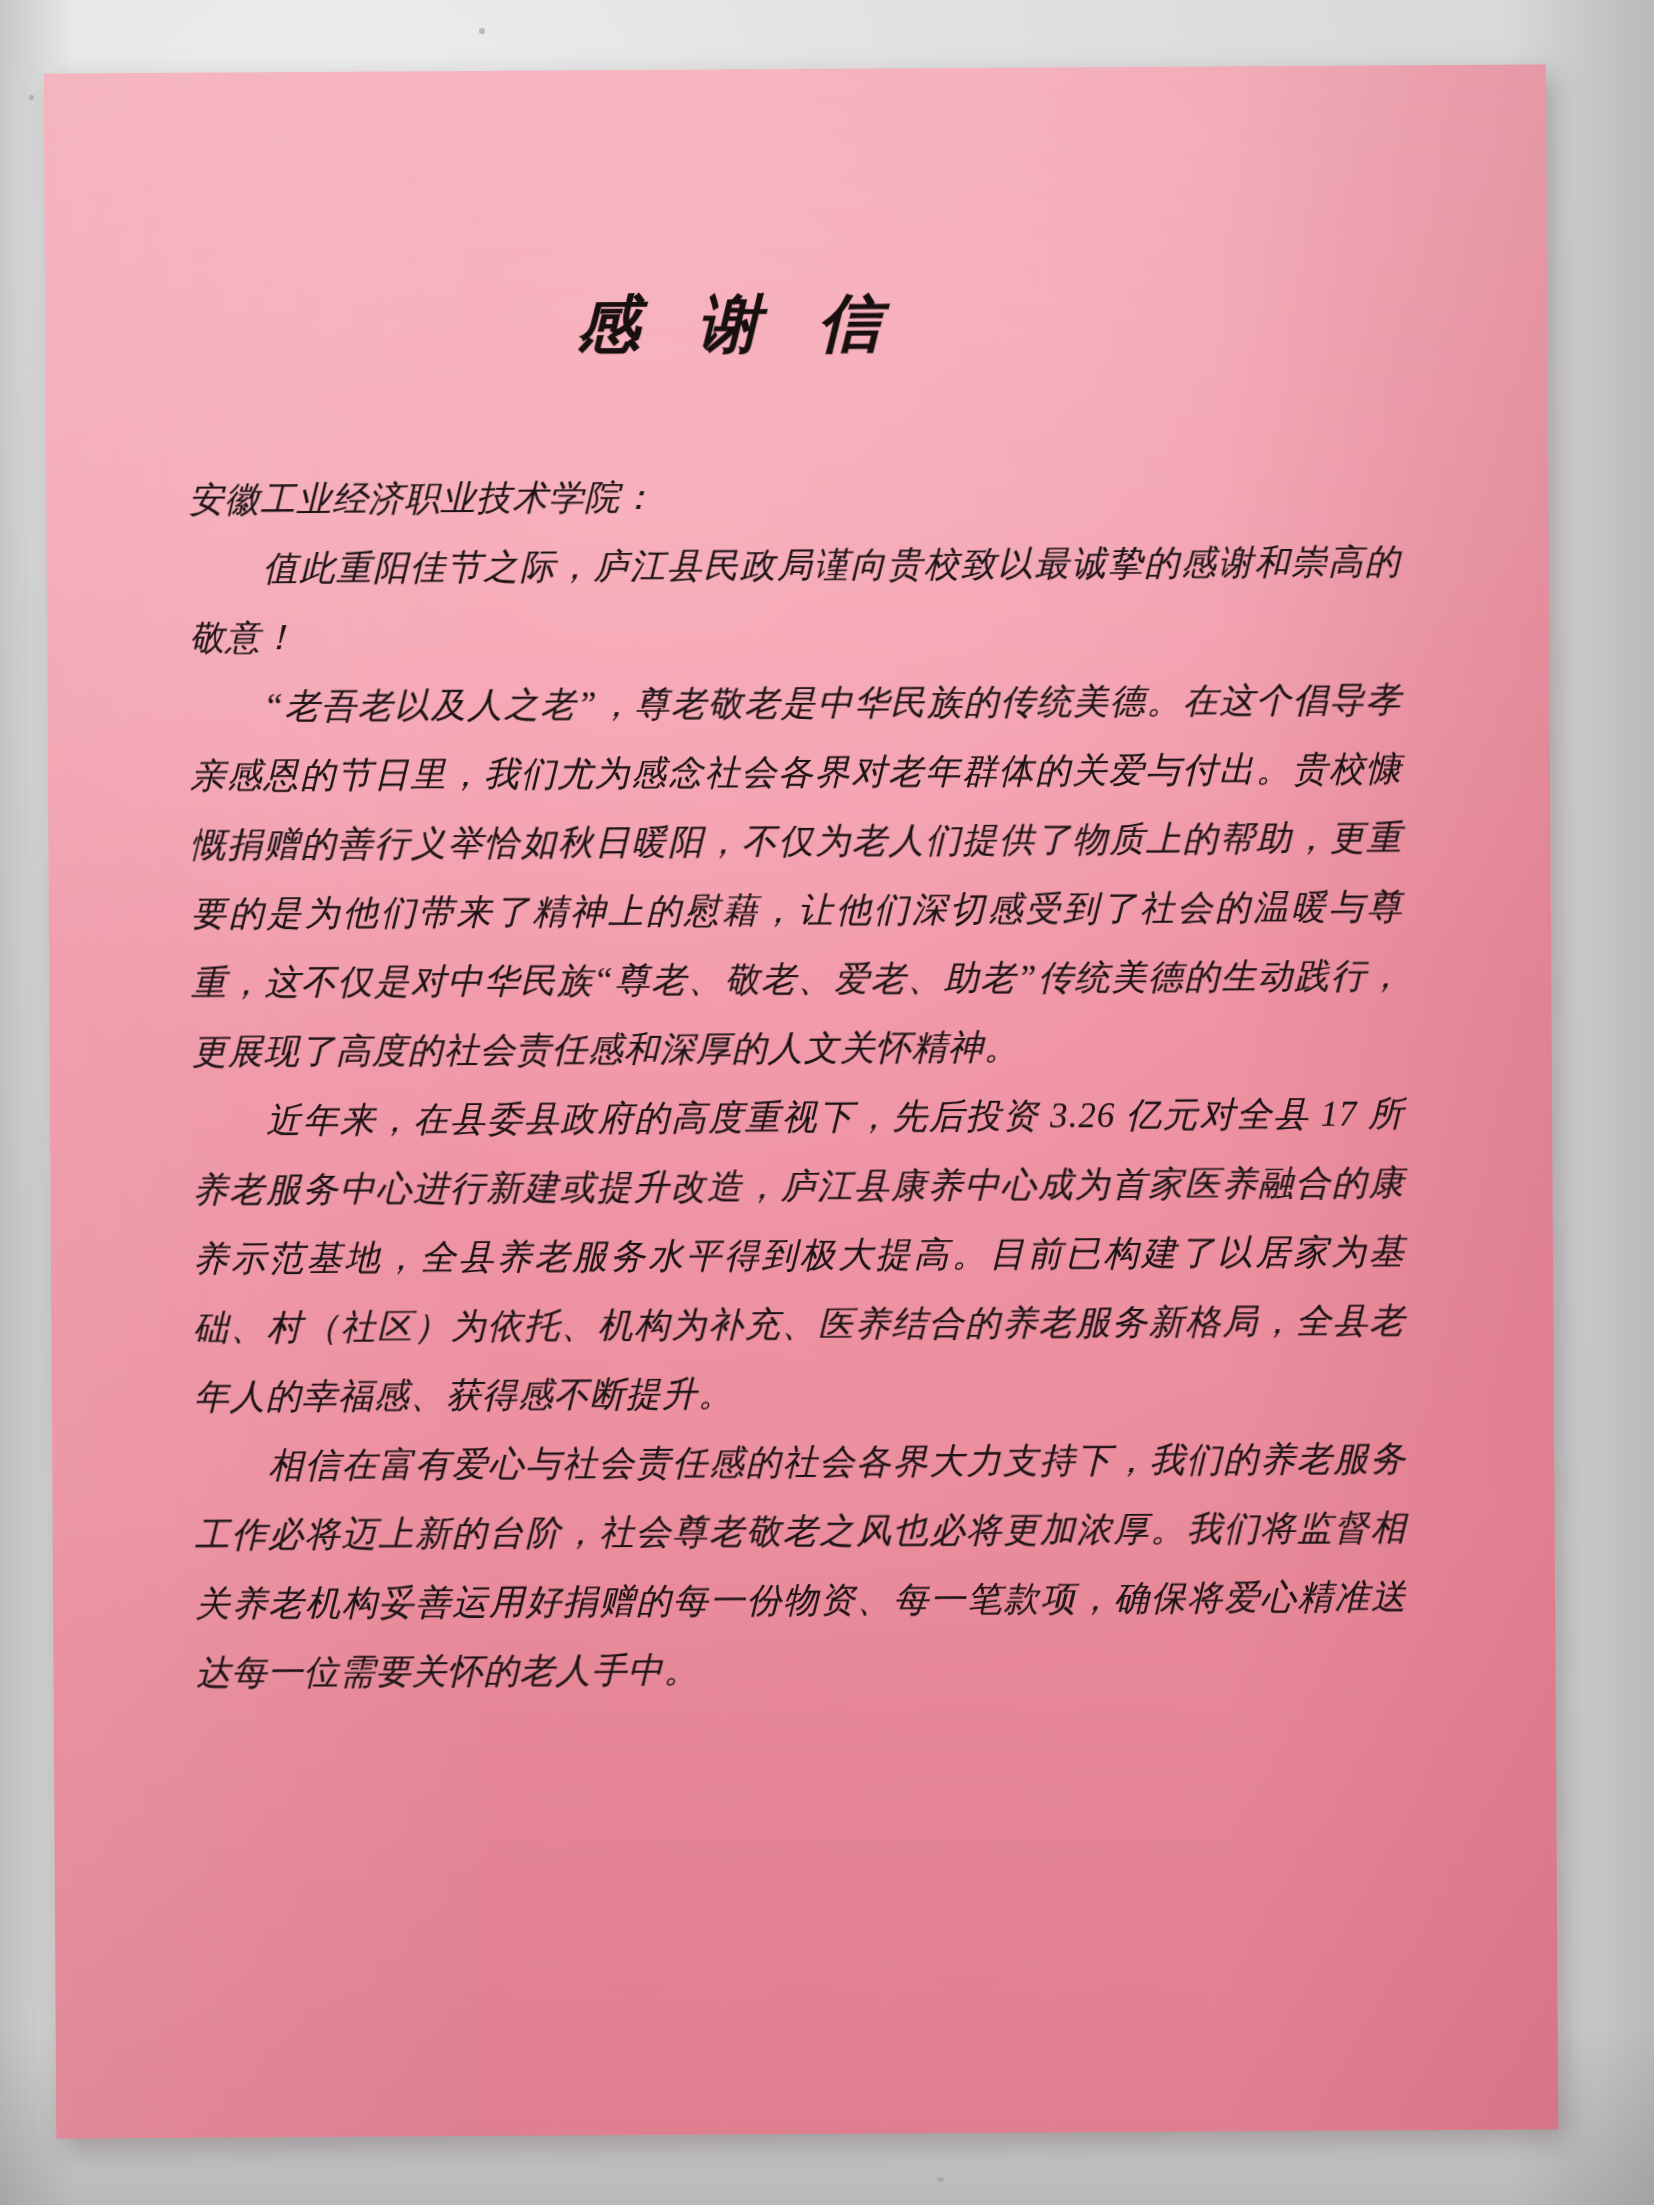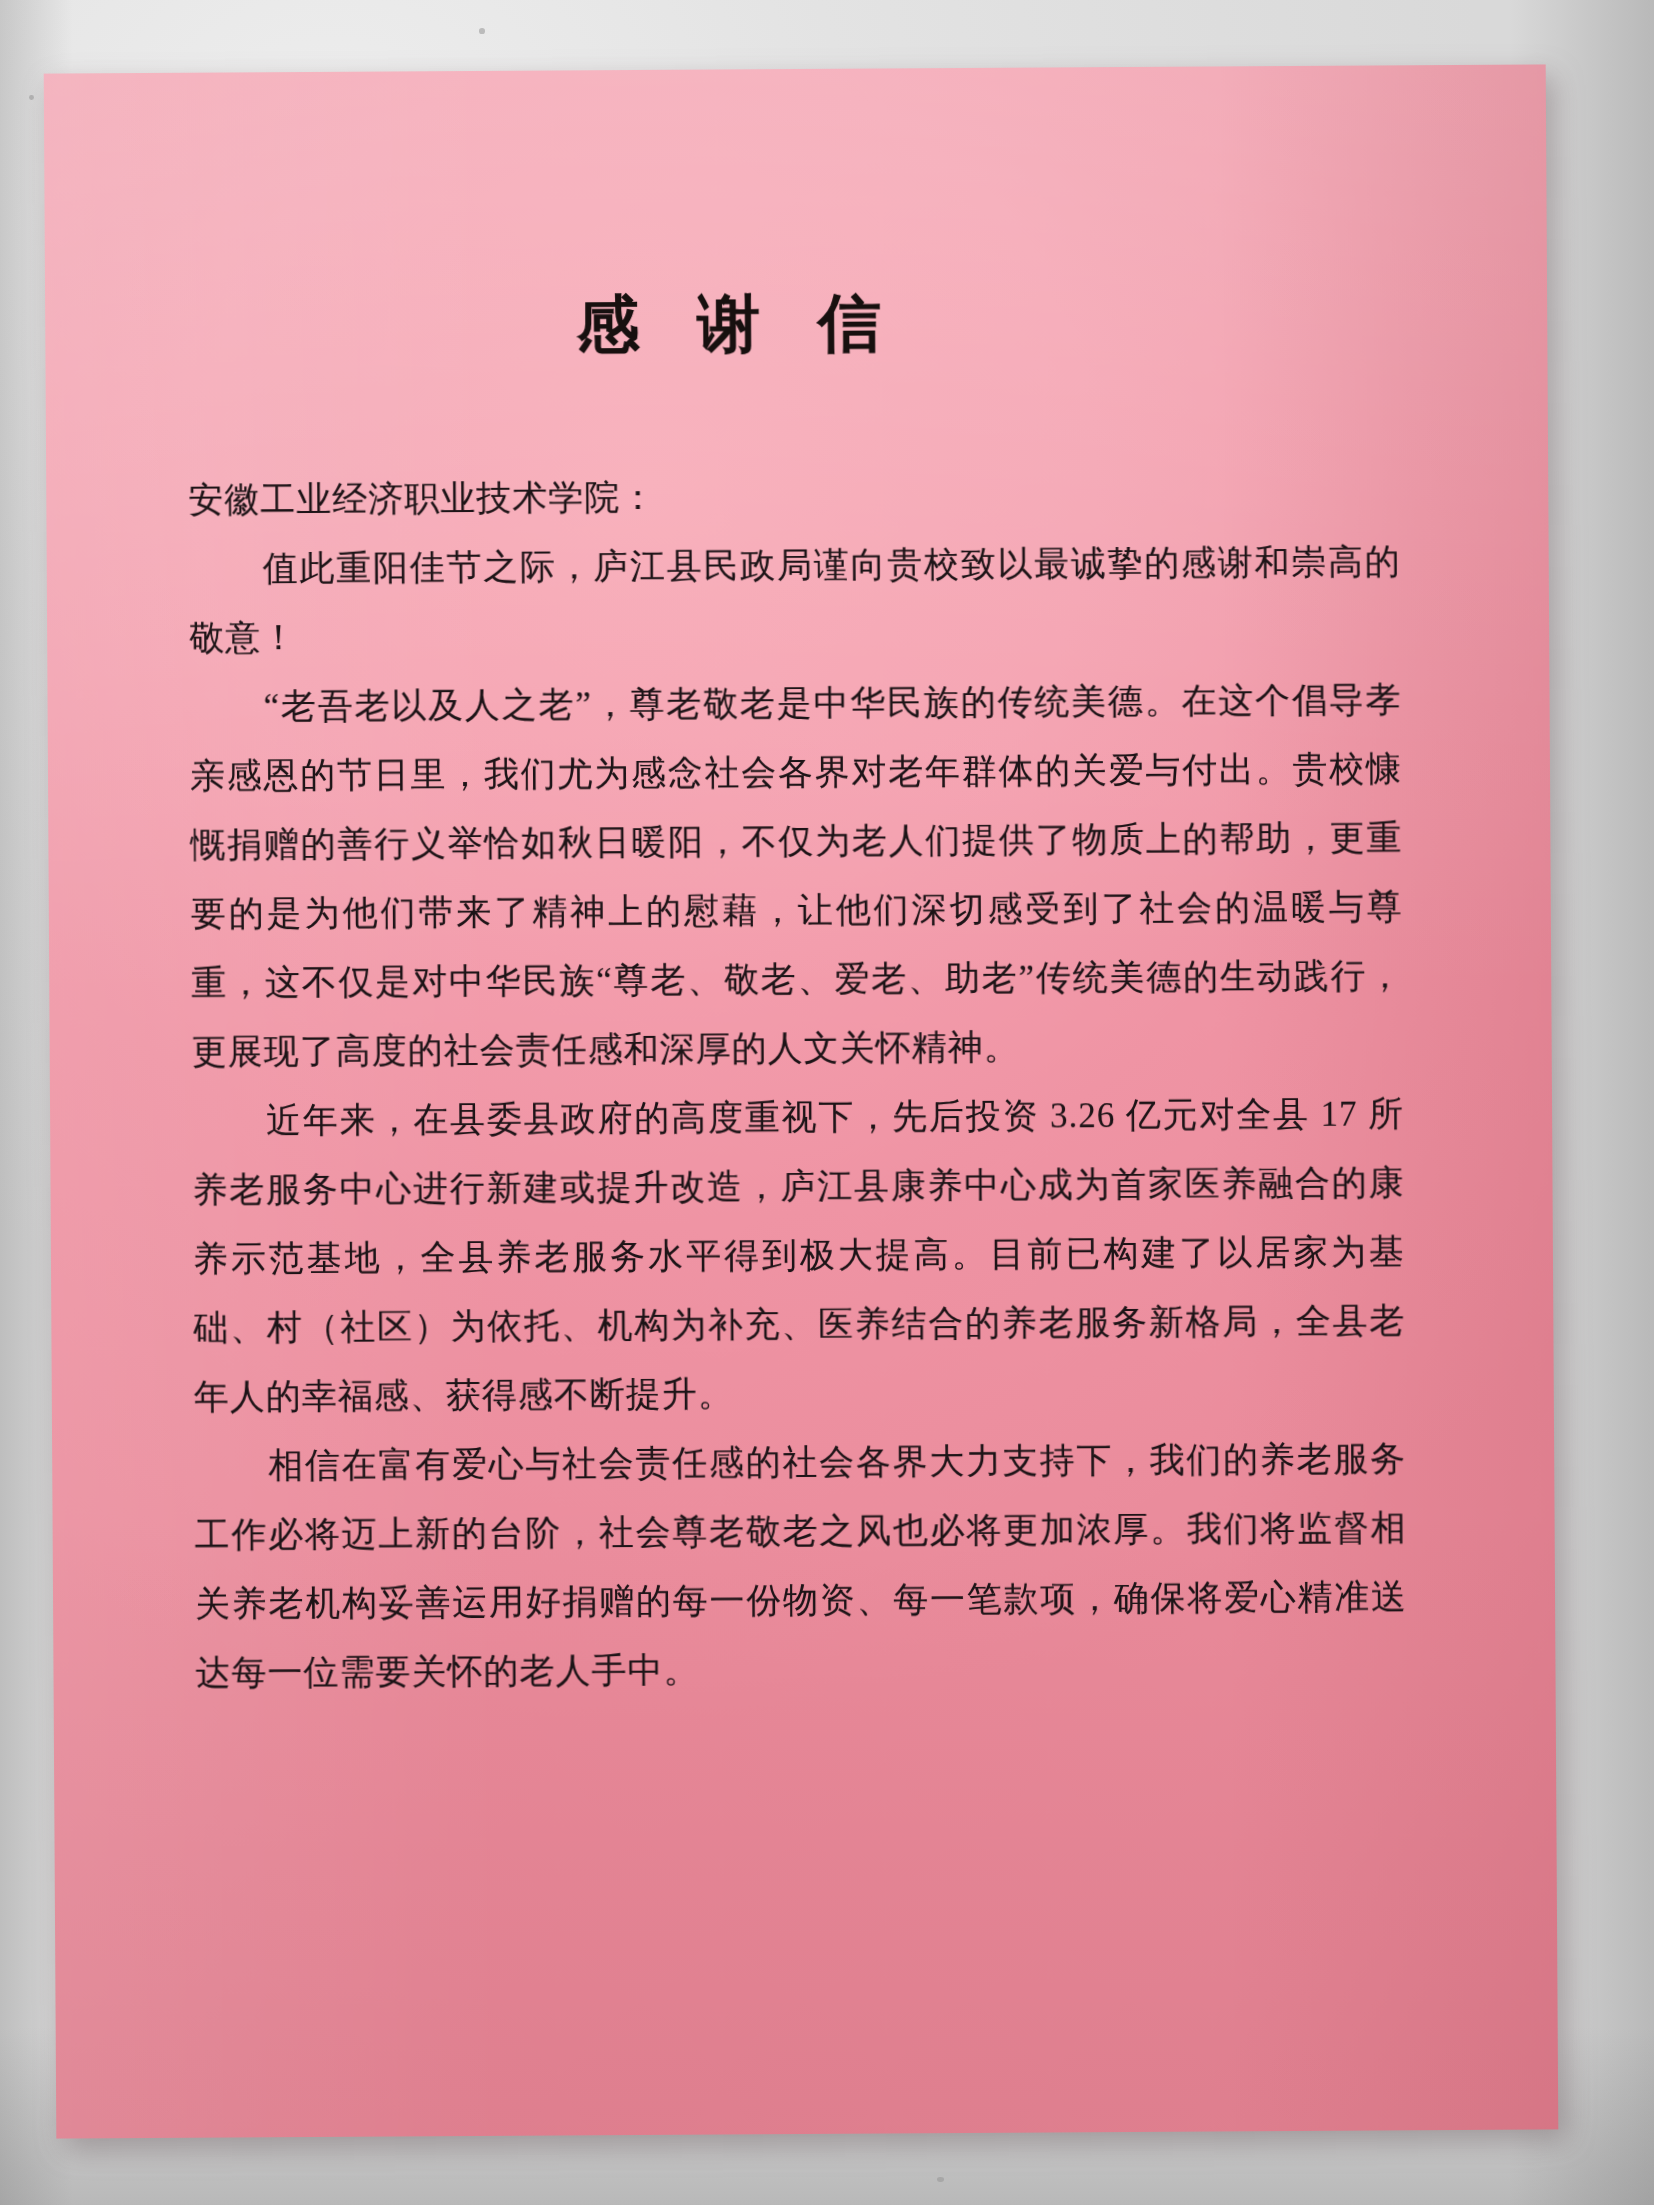--- a/index.html
+++ b/index.html
@@ -14,20 +14,21 @@
     font-family: "Liberation Serif", serif;
   }
 
   
   #desk {
     position: absolute;
     inset: 0;
     background:
       radial-gradient(ellipse 70% 50% at 20% 8%, #eeeeee 0%, #e3e3e3 45%, #d9d9d9 100%),
       linear-gradient(135deg, #e6e6e6 0%, #dddddd 40%, #d2d2d2 100%);
+    font-style: italic;
   }
   #desk-shade-left {
     position: absolute;
     left: 0; top: 0;
     width: 73px; height: 100%;
     background: linear-gradient(to right, rgba(120,120,120,0.28), rgba(120,120,120,0.0));
   }
   #desk-shade-right {
     position: absolute;
     right: 0; top: 0;

